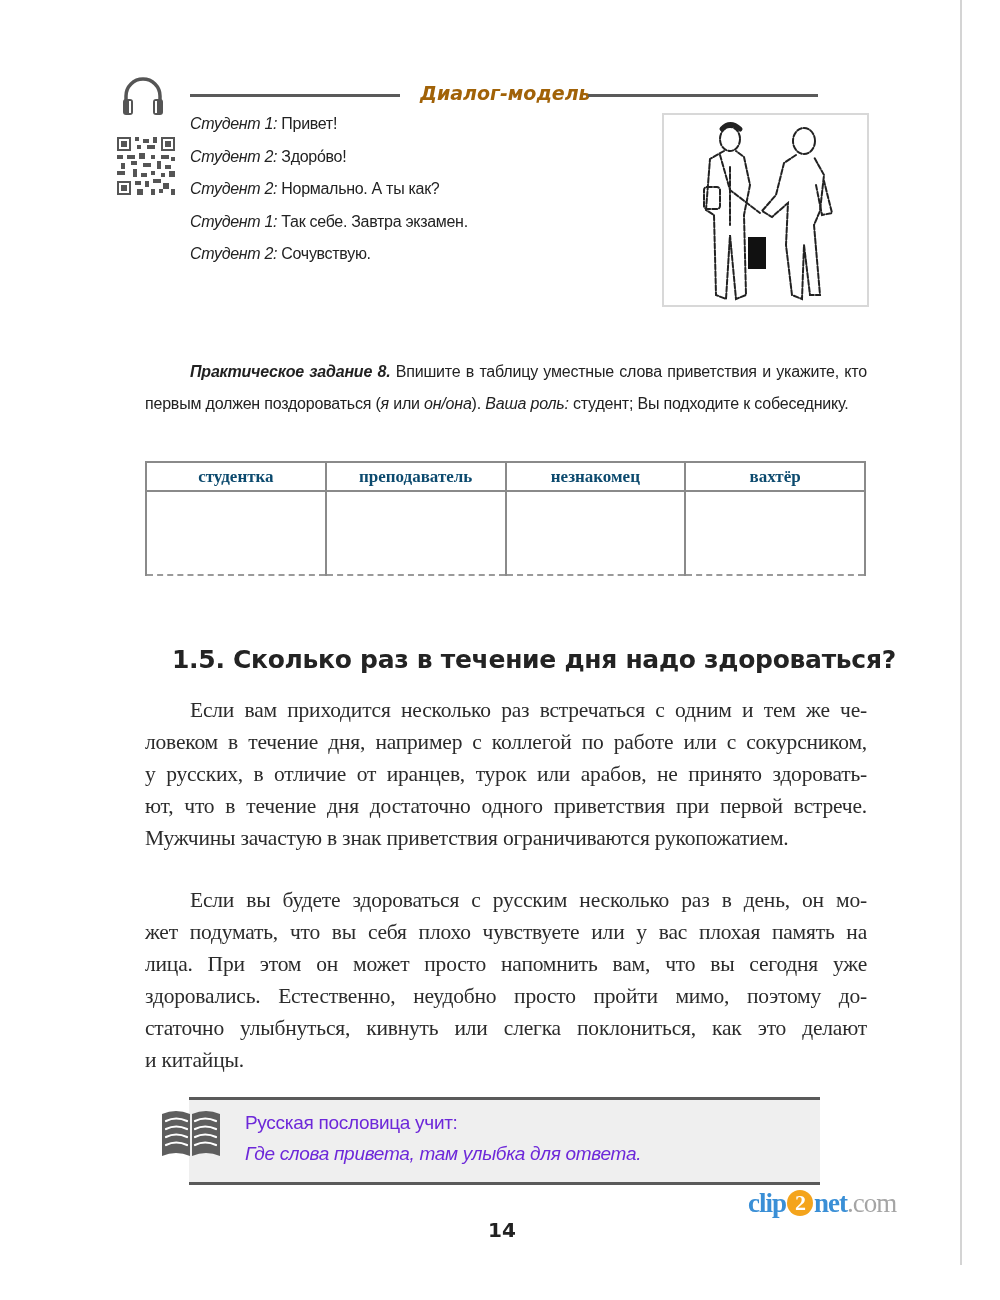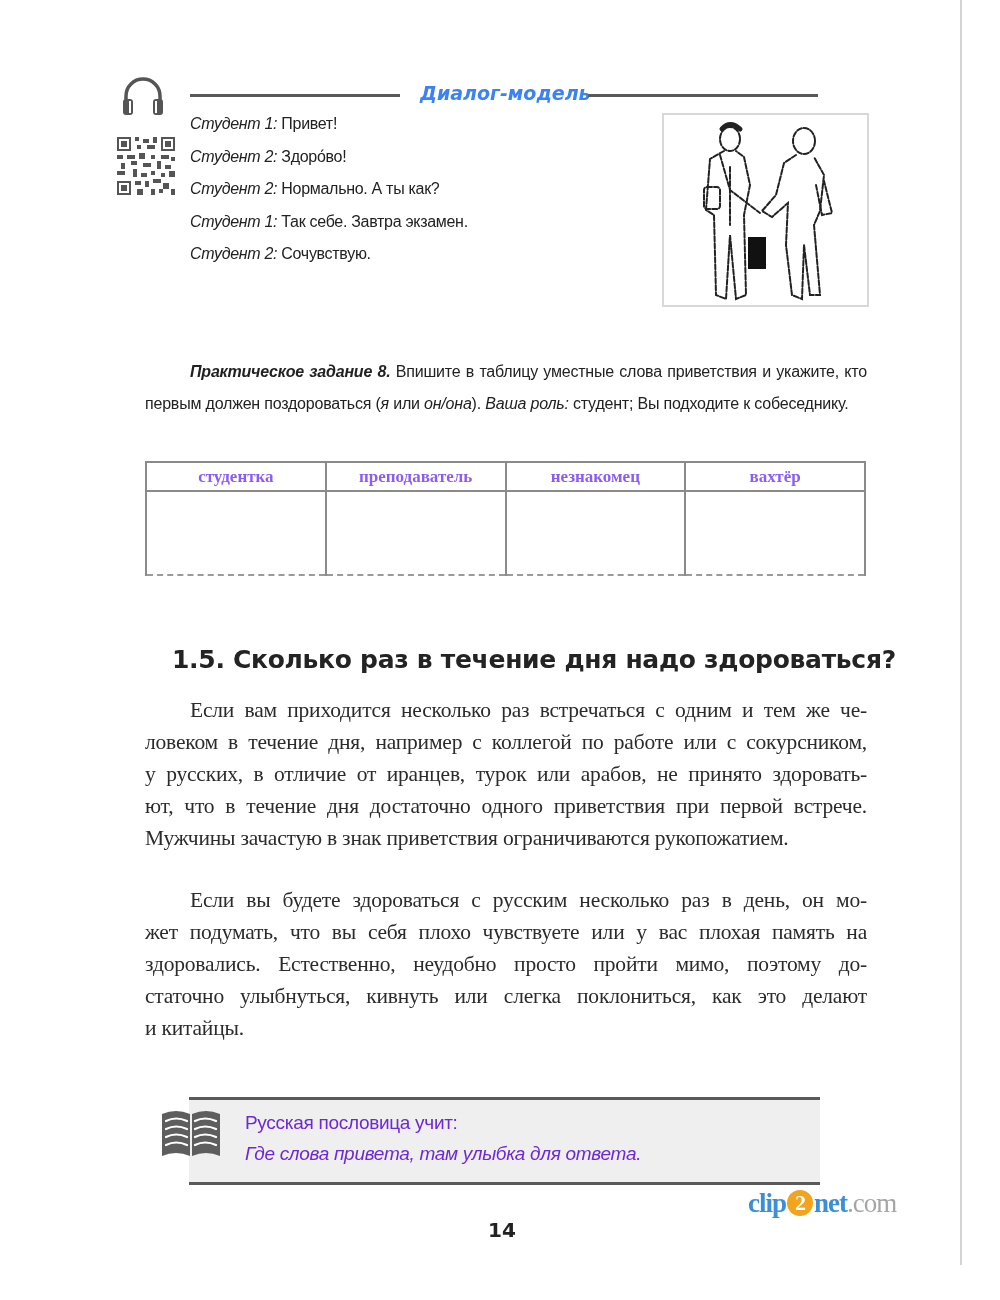--- a/index.html
+++ b/index.html
@@ -12,21 +12,21 @@
   
   .headphones { position: absolute; left: 121px; top: 76px; width: 44px; height: 40px; }
   .qr { position: absolute; left: 117px; top: 137px; width: 58px; height: 58px; }
 
   .rule { position: absolute; height: 3px; background: #5a5a5a; }
   .rule-left { left: 190px; top: 94px; width: 210px; }
   .rule-right { left: 588px; top: 94px; width: 230px; }
   .dialog-title {
     position: absolute; left: 420px; top: 82px;
     font-family: "DejaVu Sans", sans-serif; font-size: 19px; font-style: italic; font-weight: bold;
-    color: #3b82f6;
+    color: #a16207;
   }
 
   .dialog { position: absolute; left: 190px; top: 108px; }
   .dialog-line {
     font-family: "Liberation Sans", sans-serif; font-size: 16px; line-height: 32.5px; color: #222;
     white-space: nowrap; letter-spacing: -0.3px;
   }
   .dialog-line .speaker { font-style: italic; }
 
   .illustration {
@@ -41,21 +41,21 @@
   }
   .task .task-label { font-weight: bold; font-style: italic; }
   .task i { font-style: italic; }
 
   .greet-table {
     position: absolute; left: 145px; top: 461px; width: 721px; height: 112px;
     border-collapse: collapse; table-layout: fixed;
   }
   .greet-table th {
     height: 27px; border: 2px solid #8a8a8a; border-bottom-width: 2px;
-    font-family: "Liberation Serif", serif; font-weight: bold; font-size: 17px; color: #8b5cf6;
+    font-family: "Liberation Serif", serif; font-weight: bold; font-size: 17px; color: #0c4a6e;
     text-align: center; padding: 0; vertical-align: middle;
   }
   .greet-table td {
     height: 82px; border-left: 2px solid #8a8a8a; border-right: 2px solid #8a8a8a;
     border-bottom: 2px dashed #9a9a9a; padding: 0;
   }
 
   .section-title {
     position: absolute; left: 172px; top: 645px;
     font-family: "DejaVu Sans", sans-serif; font-size: 25px; font-weight: bold; color: #232323;
@@ -219,20 +219,21 @@
   <span class="line indent">Если вам приходится несколько раз встречаться с одним и тем же че-</span>
   <span class="line">ловеком в течение дня, например с коллегой по работе или с сокурсником,</span>
   <span class="line">у русских, в отличие от иранцев, турок или арабов, не принято здоровать-</span>
   <span class="line">ют, что в течение дня достаточно одного приветствия при первой встрече.</span>
   <span class="line last">Мужчины зачастую в знак приветствия ограничиваются рукопожатием.</span>
 </div>
 
 <div class="body-text p2">
   <span class="line indent">Если вы будете здороваться с русским несколько раз в день, он мо-</span>
   <span class="line">жет подумать, что вы себя плохо чувствуете или у вас плохая память на</span>
+  <span class="line">лица. При этом он может просто напомнить вам, что вы сегодня уже</span>
   <span class="line">здоровались. Естественно, неудобно просто пройти мимо, поэтому до-</span>
   <span class="line">статочно улыбнуться, кивнуть или слегка поклониться, как это делают</span>
   <span class="line last">и китайцы.</span>
 </div>
 
 <div class="proverb-box">
   <div class="proverb-intro">Русская пословица учит:</div>
   <div class="proverb-text">Где слова привета, там улыбка для ответа.</div>
 </div>
 

